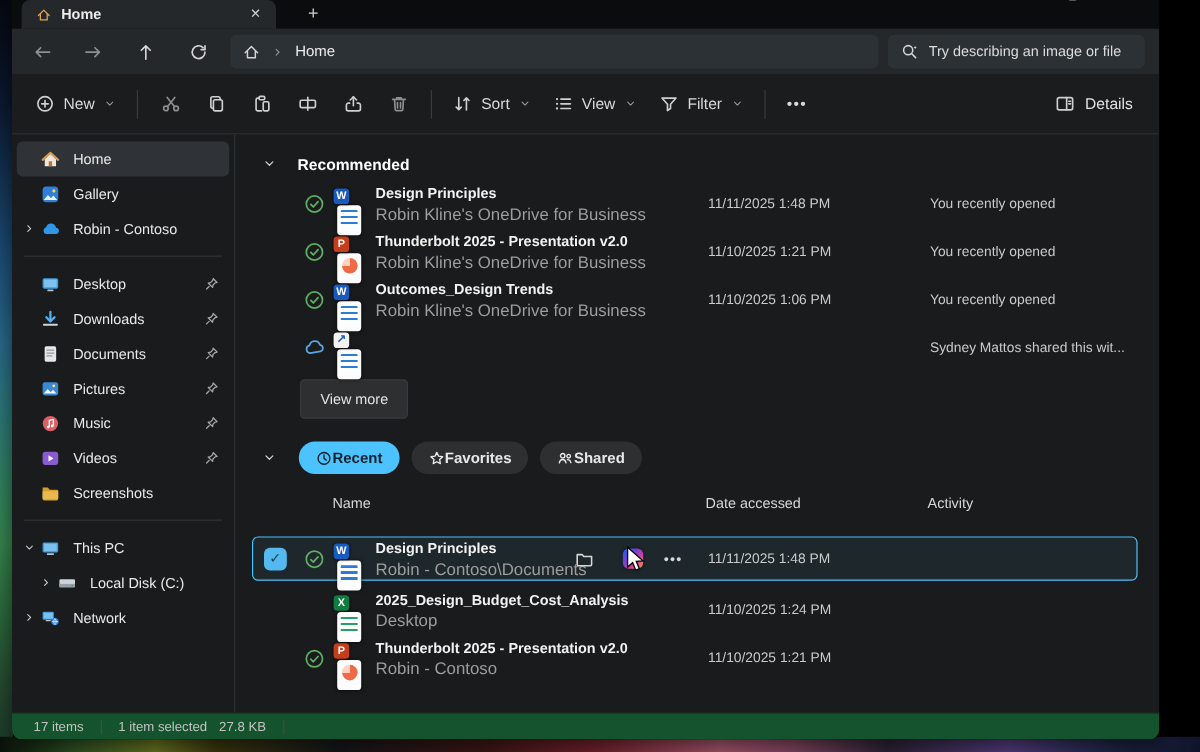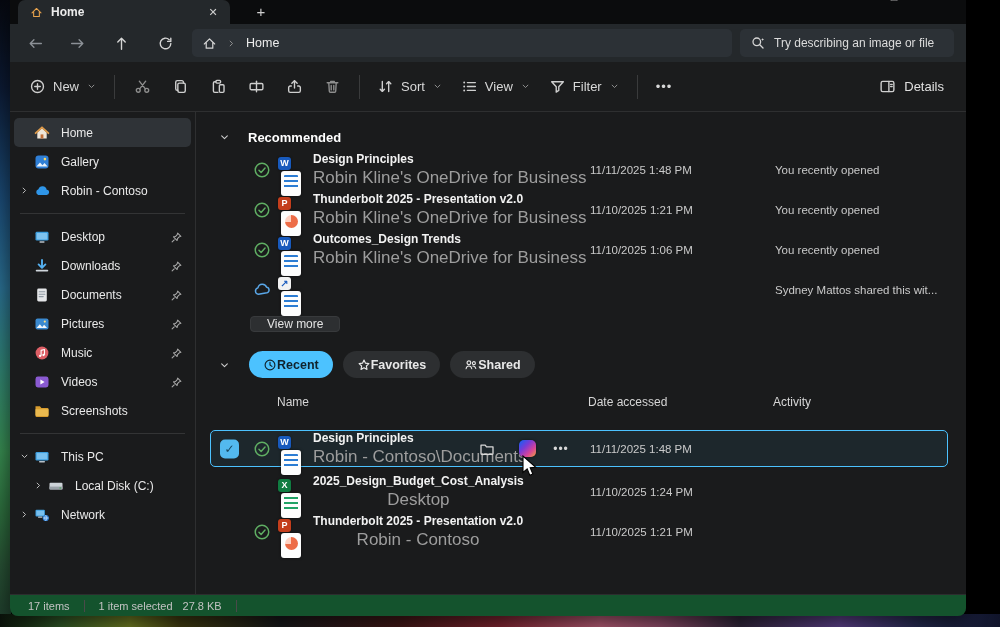--- a/index.html
+++ b/index.html
@@ -79,41 +79,41 @@
   .sec-chev { width:14px; height:14px; color:#cfcfcf; margin-left:22px; }
   .sec-chev svg { width:13px; height:13px; }
   .sec-title { font-size:13px; font-weight:700; color:#fff; margin-left:16px; }
 
   .rrow { position:relative; height:40px; }
   .col-status { position:absolute; left:57px; top:50%; transform:translateY(-50%); width:18px; height:18px; }
   .col-status svg { width:18px; height:18px; }
   .col-fico { position:absolute; left:82px; top:50%; transform:translateY(-50%); }
   .col-text { position:absolute; left:117px; top:50%; transform:translateY(-50%); max-width:260px; }
   .f-name { font-size:12px; font-weight:700; color:#f2f2f2; white-space:nowrap; }
-  .f-sub { font-size:17px; color:#9d9d9d; margin-top:2px; white-space:nowrap;text-align:center; }
+  .f-sub { font-size:14px; color:#9d9d9d; margin-top:2px; white-space:nowrap; }
   .col-date { position:absolute; left:394px; top:50%; transform:translateY(-50%); font-size:11.5px; color:#cacaca; white-space:nowrap; }
   .col-act { position:absolute; left:579px; top:50%; transform:translateY(-50%); font-size:11.5px; color:#cacaca; white-space:nowrap; }
 
   
   .fico { position:relative; width:26px; height:28px; }
   .fico .pg { position:absolute; left:3px; top:1px; width:20px; height:25px; background:#fdfdfd; border-radius:3px; box-shadow:0 0 3px rgba(0,0,0,.55); }
   .fico.word .pg::before, .fico.wordlink .pg::before { content:""; position:absolute; left:3px; right:3px; top:4px; height:13px;
     background:repeating-linear-gradient(180deg,#2b7cd3 0 2px,transparent 2px 5px); border-radius:1px; }
   .fico.excel .pg::before { content:""; position:absolute; left:3px; right:3px; top:4px; height:13px;
     background:repeating-linear-gradient(180deg,#21a366 0 2px,transparent 2px 5px); }
   .fico.ppt .pg::before { content:""; position:absolute; left:4px; top:4px; width:13px; height:13px; border-radius:50%;
     background:conic-gradient(#ed6c47 0 265deg,#ffd1c2 265deg 360deg); }
   .fico .bdg { position:absolute; left:0; bottom:0; width:13px; height:13px; border-radius:3px; color:#fff;
     font-size:9px; font-weight:700; line-height:13px; text-align:center; box-shadow:0 0 2px rgba(0,0,0,.5); }
   .fico.word .bdg { background:#185abd; }
   .fico.excel .bdg { background:#107c41; }
   .fico.ppt .bdg { background:#c43e1c; }
   .fico.wordlink .bdg { background:#f2f2f2; color:#185abd; font-size:10px; }
 
-  .viewmore { display:inline-flex; align-items:center; margin-left:54px; margin-top:6px; height:16px; padding:0 16px;
+  .viewmore { display:inline-flex; align-items:center; margin-left:54px; margin-top:6px; height:33px; padding:0 16px;
     background:#2d2f31; border:1px solid #383a3c; border-radius:4px; font-size:12px; color:#e3e3e3; }
 
   
   .pills { display:flex; align-items:center; margin-top:19px; height:27px; }
   .pill { display:flex; align-items:center; gap:0; height:27px; padding:0 14px; border-radius:14px;
     background:#2d2f31; color:#e8e8e8; font-size:12.5px; font-weight:700; margin-right:10px; }
   .pill svg { width:14px; height:14px; }
   .pill.active { background:#4cc2ff; color:#10222c; }
   .pill.active svg { color:#10222c; }
   .pills .sec-chev { margin-right:2px; }

